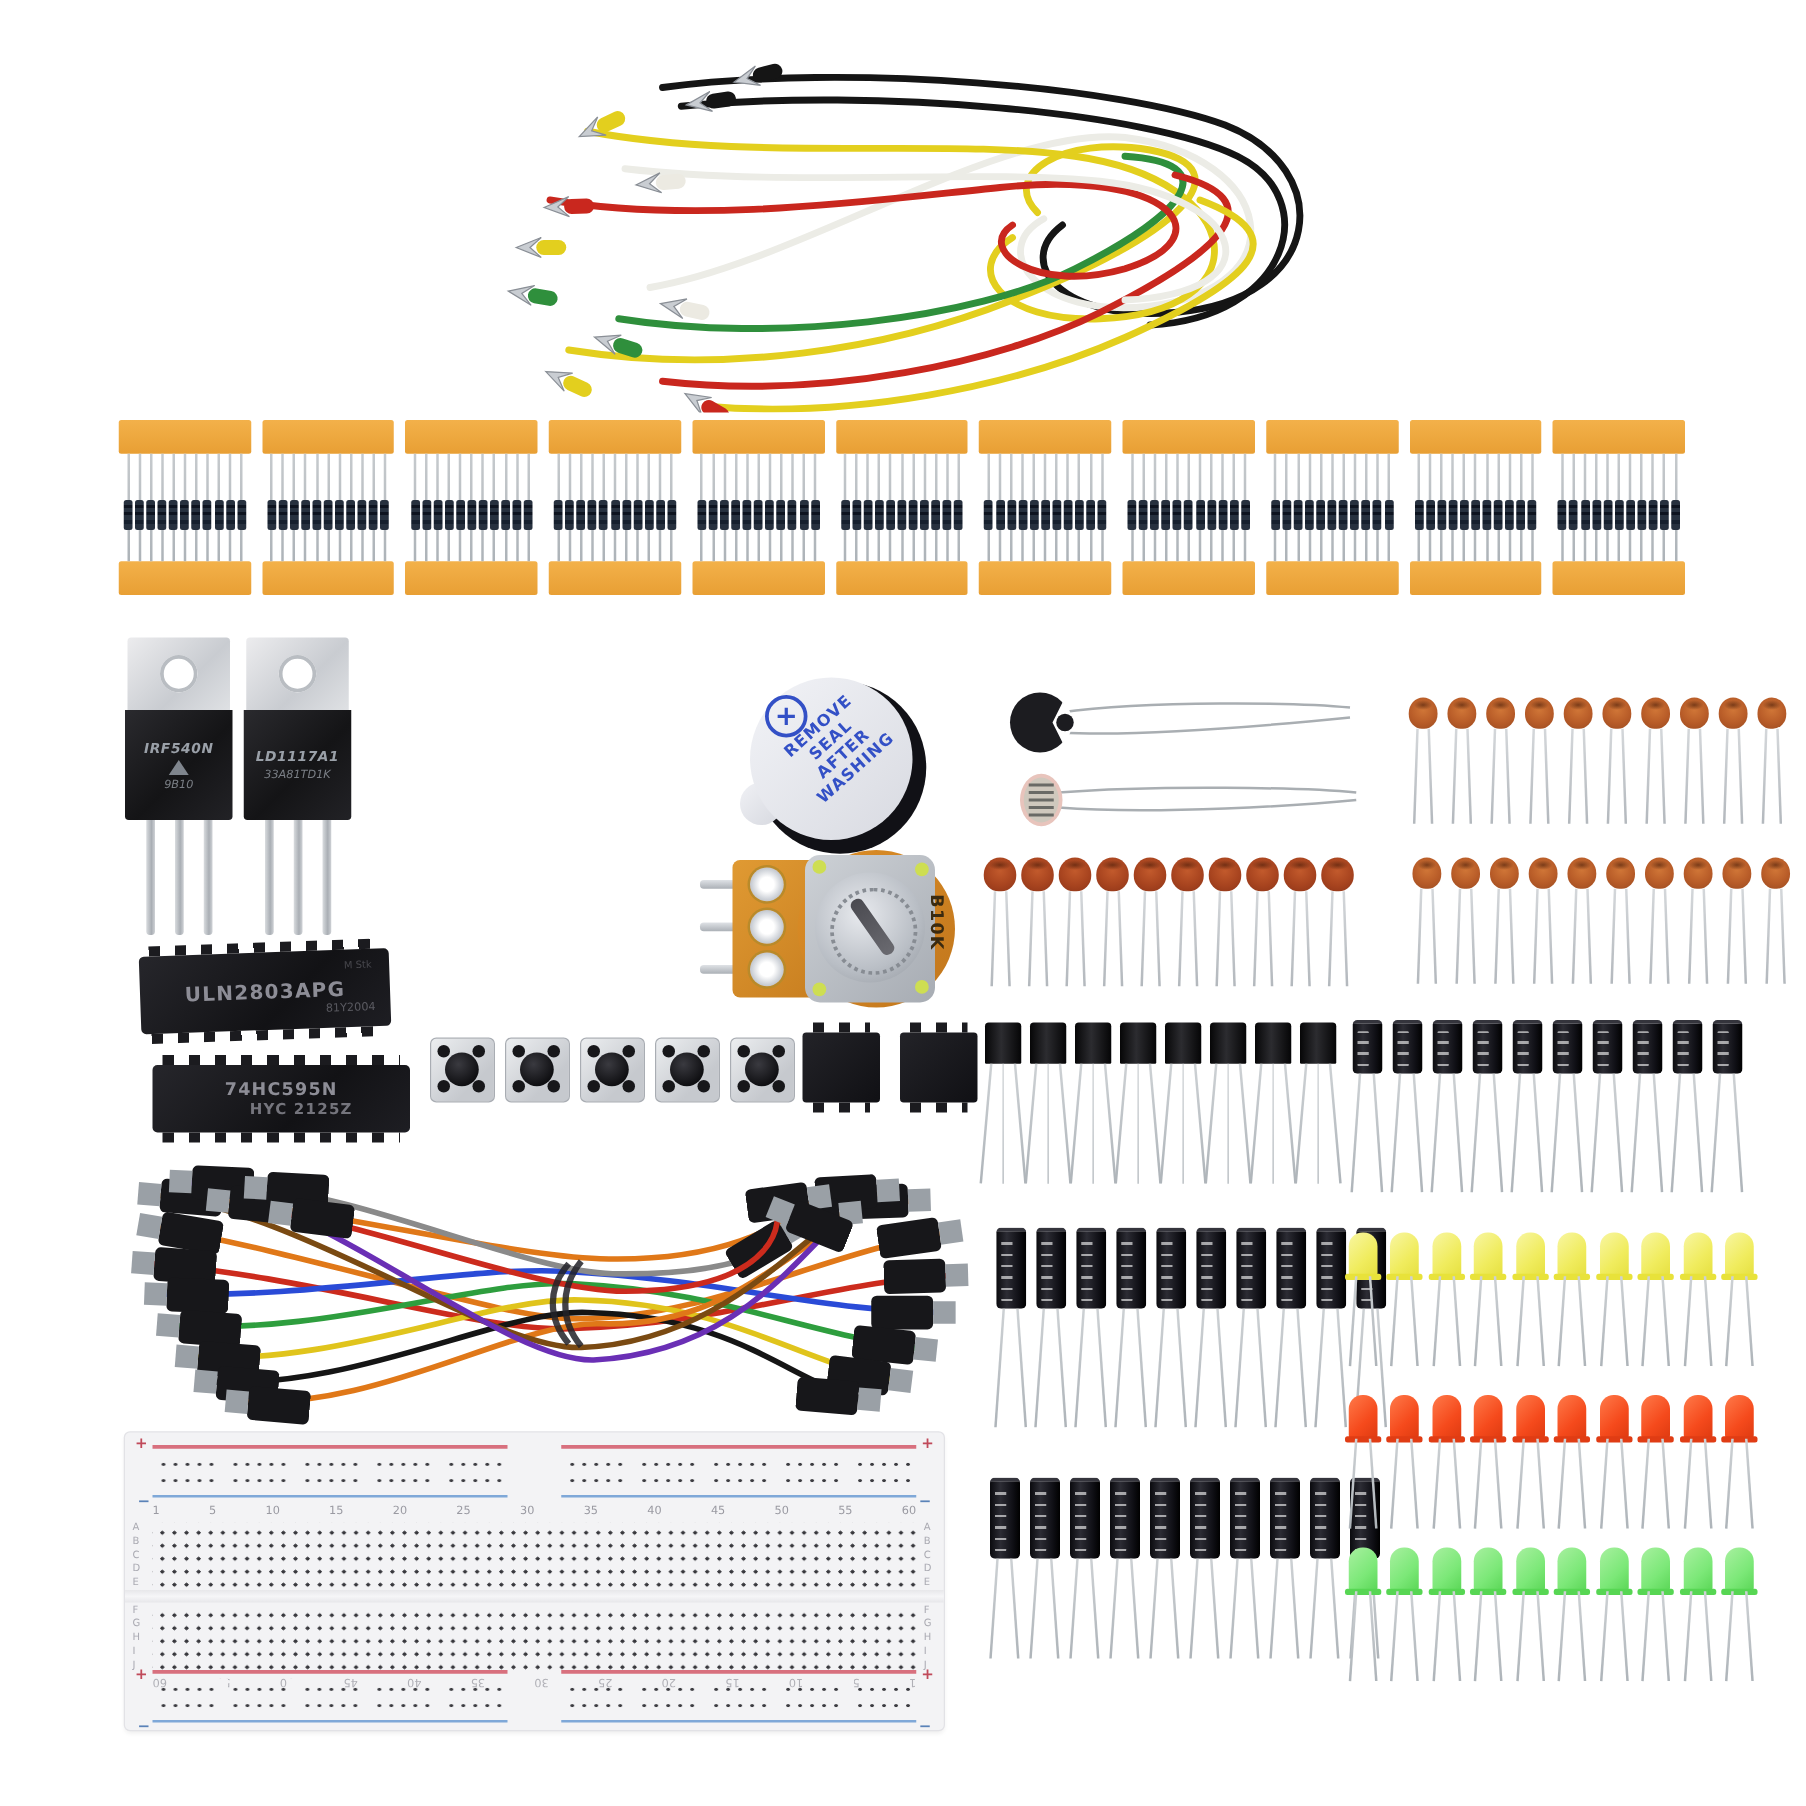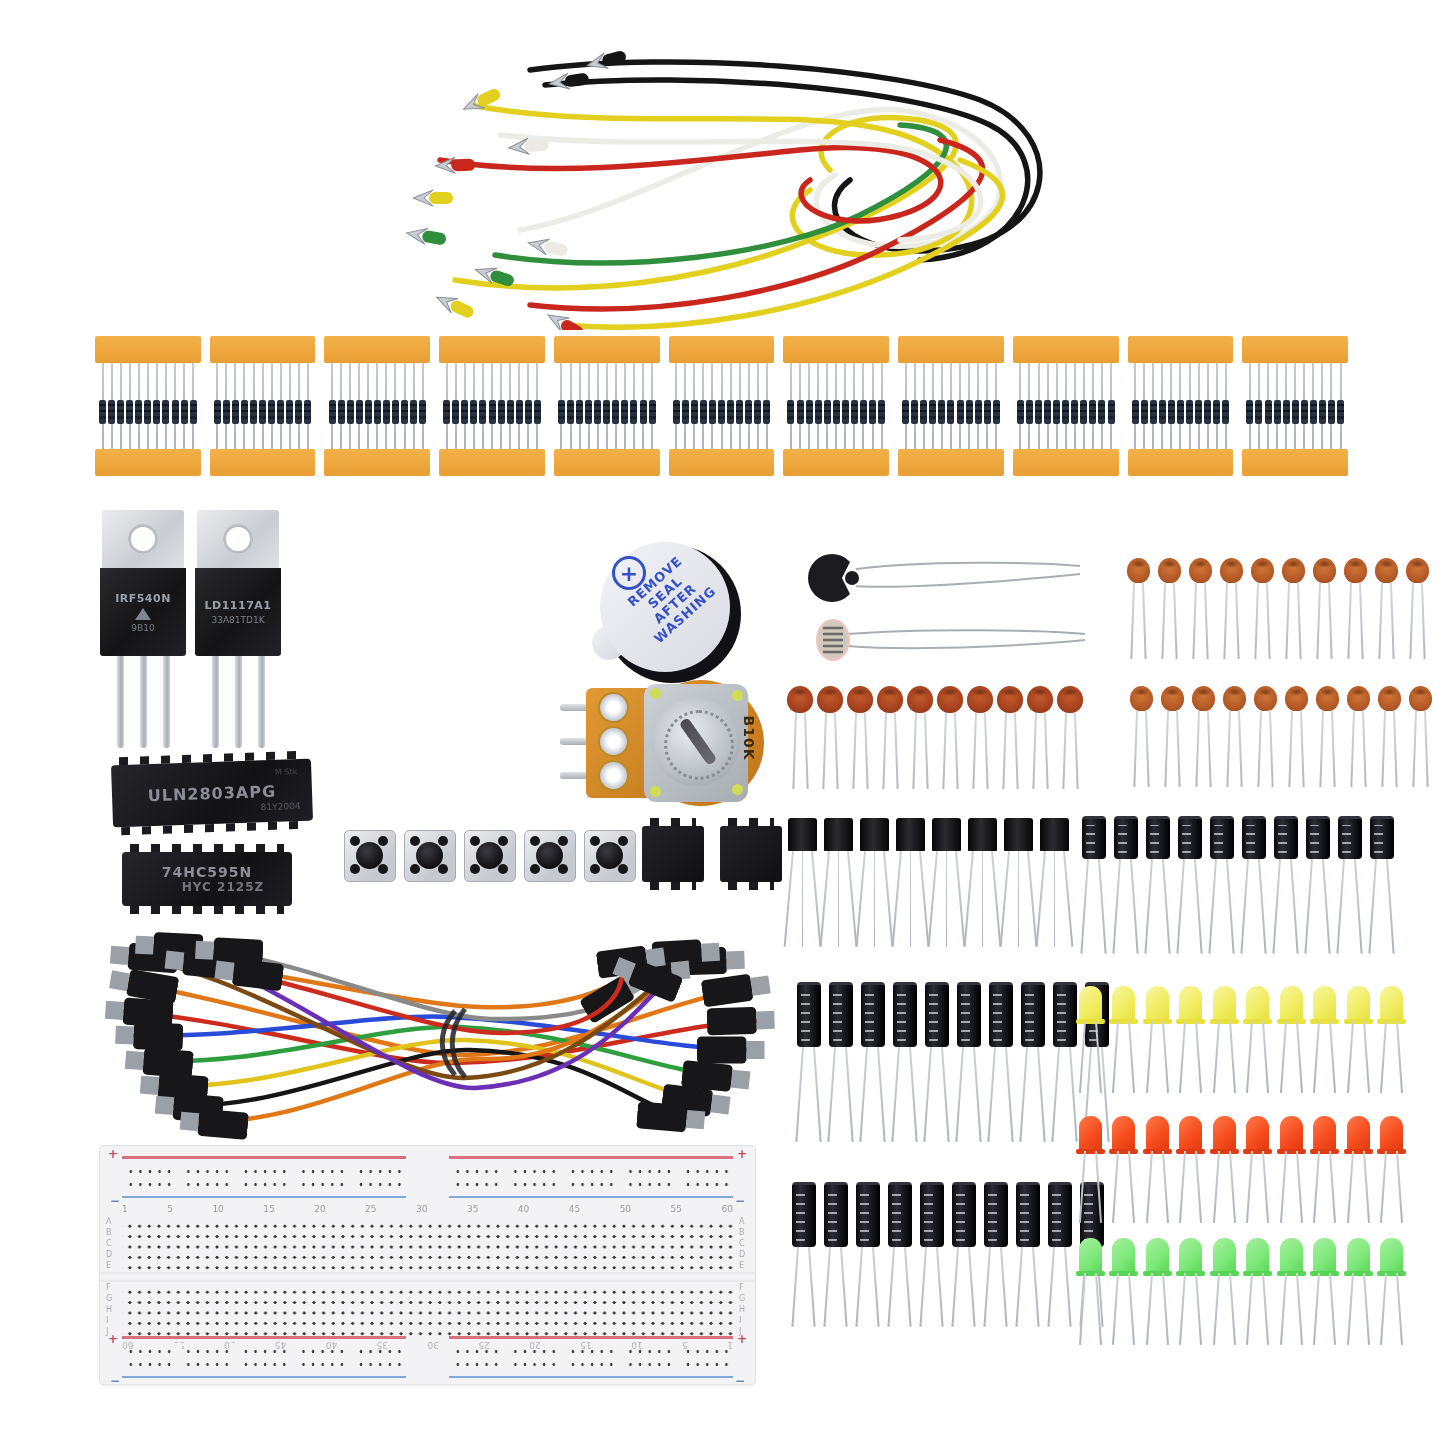--- a/index.html
+++ b/index.html
@@ -9,21 +9,21 @@
   
   .res-strip{display:flex;gap:9px;}
   .res-seg{flex:1;display:flex;flex-direction:column;}
   .tape{height:27px;background:linear-gradient(180deg,#f3b14a,#e89f34);border-radius:2px;}
   .res-mid{height:86px;display:flex;justify-content:space-around;align-items:stretch;padding:0 3px;}
   .resistor{width:2px;background:linear-gradient(#c6cacd,#adb3b8);position:relative;}
   .resistor::after{content:"";position:absolute;top:37px;left:-2.5px;width:7px;height:24px;border-radius:2px;
     background:linear-gradient(180deg,#27313f 0 4px,#0e1420 4px 6px,#27313f 6px 10px,#0e1420 10px 12px,#27313f 12px 16px,#16202e 16px 19px,#27313f 19px 24px);}
 
   
-  .reg-row{display:flex;gap:9px;}
+  .reg-row{display:flex;gap:9px;font-style:italic;}
   .to220{width:86px;display:flex;flex-direction:column;align-items:center;}
   .to220-tab{width:82px;height:58px;background:linear-gradient(135deg,#ececee,#c9ccd1 60%,#dfe1e4);border-radius:3px 3px 0 0;display:flex;align-items:center;justify-content:center;}
   .to220-hole{width:30px;height:30px;border-radius:50%;background:#ffffff;box-shadow:inset 0 0 0 3px #b9bdc2;}
   .to220-body{width:86px;height:88px;background:linear-gradient(135deg,#2a2a2e,#141416 55%,#222226);border-radius:0 0 3px 3px;color:#9aa0a8;display:flex;flex-direction:column;align-items:center;justify-content:center;gap:3px;}
   .to220-l1{font-size:11px;font-weight:bold;letter-spacing:.5px;}
   .to220-l2{font-size:9px;opacity:.75;}
   .to220-leads{display:flex;gap:16px;height:92px;}
   .to220-leads span{width:7px;background:linear-gradient(90deg,#d9dcdf,#a9aeb4 60%,#cfd2d6);border-radius:0 0 3px 3px;}
   .tri-logo{width:0;height:0;border-left:8px solid transparent;border-right:8px solid transparent;border-bottom:12px solid #7f858d;}
 
@@ -847,21 +847,21 @@
   </div>
 
   <div class="abs ic" style="left:112px;top:762px;width:200px;height:62px;transform:rotate(-2deg);">
     <div class="ic-pins-top"></div>
     <div class="ic-pins-bot"></div>
     <span class="ic-main" style="font-size:16px;">ULN2803APG</span>
     <span class="ic-sub">81Y2004</span>
     <span class="ic-sub2">M Stk</span>
   </div>
 
-  <div class="abs ic" style="left:122px;top:790px;width:170px;height:54px;">
+  <div class="abs ic" style="left:122px;top:790px;width:206px;height:54px;">
     <div class="ic-pins-top"></div>
     <div class="ic-pins-bot"></div>
     <span class="ic-main" style="font-size:14px;">74HC595N</span>
     <span class="ic-main" style="font-size:12px;opacity:.8;margin-left:32px;">HYC 2125Z</span>
   </div>
 
   <div class="abs btn-row" style="left:344px;top:830px;">
     <div class="tact">
       <span class="tact-dot"></span>
       <span class="tact-plunger"></span>

